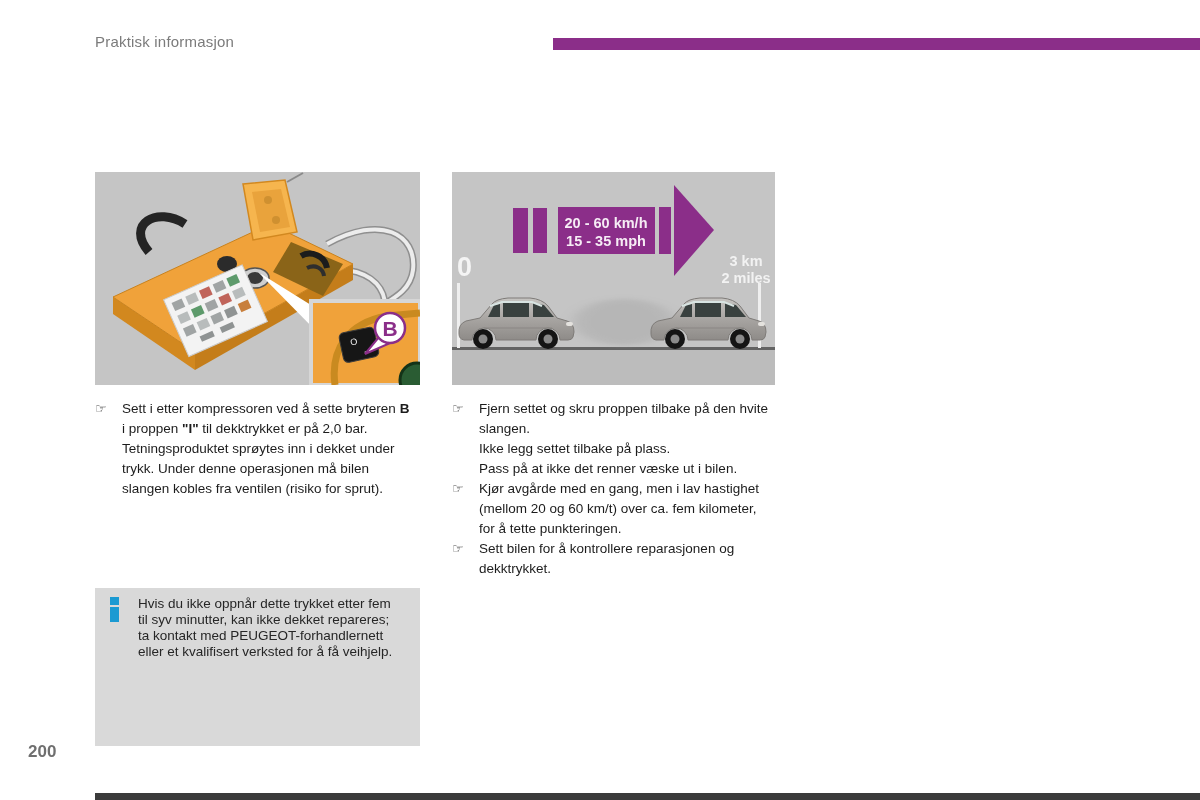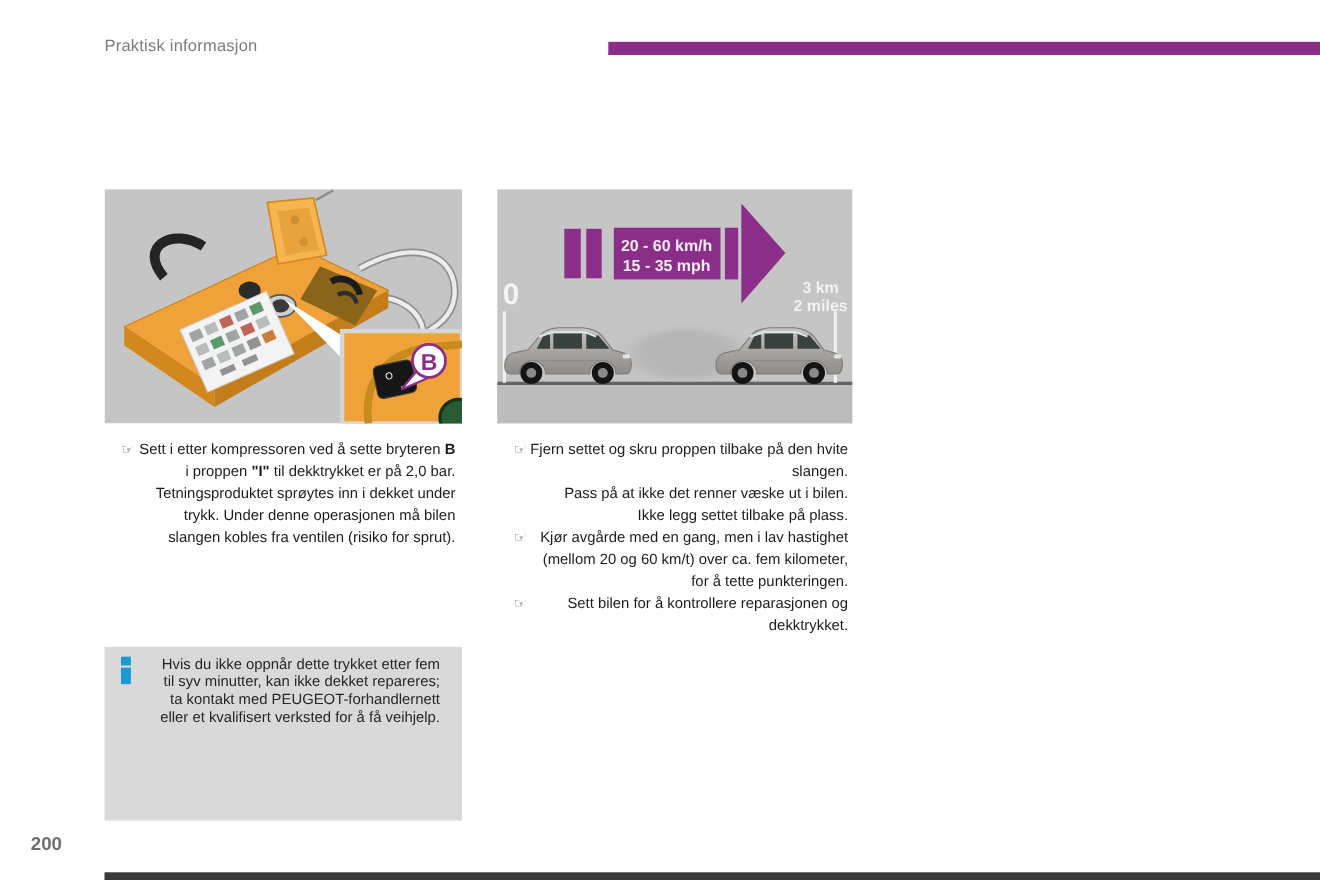--- a/index.html
+++ b/index.html
@@ -1,18 +1,18 @@
 <!DOCTYPE html>
 <html><head>
 <meta charset="utf-8">
 <style>
   html,body { margin:0; padding:0; background:#ffffff; }
   .page {
     position:relative; width:1200px; height:800px; background:#ffffff;
-    font-family:"Liberation Sans", sans-serif; overflow:hidden;text-align:right;
+    font-family:"Liberation Sans", sans-serif; overflow:hidden;
   }
   .header-title {
     position:absolute; left:95px; top:33px;
     font-size:15px; color:#7b7b7b; letter-spacing:0.2px;
   }
   .top-bar {
     position:absolute; left:553px; top:38px; width:647px; height:12px;
     background:#8b2e89;
   }
   .figure { position:absolute; top:172px; height:213px; }
@@ -37,21 +37,21 @@
   .info-icon { position:absolute; left:15px; top:9px; }
   .info-icon .dot  { width:9px; height:8px; background:#1b9ad2; margin-bottom:2px; }
   .info-icon .stem { width:9px; height:15px; background:#1b9ad2; }
   .infobox-text {
     position:absolute; left:43px; top:8px; width:262px;
     font-size:13.5px; line-height:16px; color:#262626;
   }
   .infobox-text p { margin:0; }
 
   .page-number {
-    position:absolute; left:28px; top:758px;
+    position:absolute; left:28px; top:742px;
     font-size:17px; font-weight:bold; color:#6f6f6f;
   }
   .footer-bar {
     position:absolute; left:95px; top:793px; width:1105px; height:7px;
     background:#3b3b3b;
   }
 </style>
 </head>
 <body>
 
@@ -204,22 +204,22 @@
         <p>Tetningsproduktet sprøytes inn i dekket under trykk. Under denne operasjonen må bilen slangen kobles fra ventilen (risiko for sprut).</p>
       </div>
     </div>
   </div>
 
   <div class="col col-right">
     <div class="bullet">
       <span class="marker">☞</span>
       <div class="btext">
         <p>Fjern settet og skru proppen tilbake på den hvite slangen.</p>
+        <p>Ikke legg settet tilbake på plass.</p>
         <p>Pass på at ikke det renner væske ut i bilen.</p>
-        <p>Ikke legg settet tilbake på plass.</p>
       </div>
     </div>
     <div class="bullet">
       <span class="marker">☞</span>
       <div class="btext">
         <p>Kjør avgårde med en gang, men i lav hastighet (mellom 20 og 60 km/t) over ca. fem kilometer, for å tette punkteringen.</p>
       </div>
     </div>
     <div class="bullet">
       <span class="marker">☞</span>

